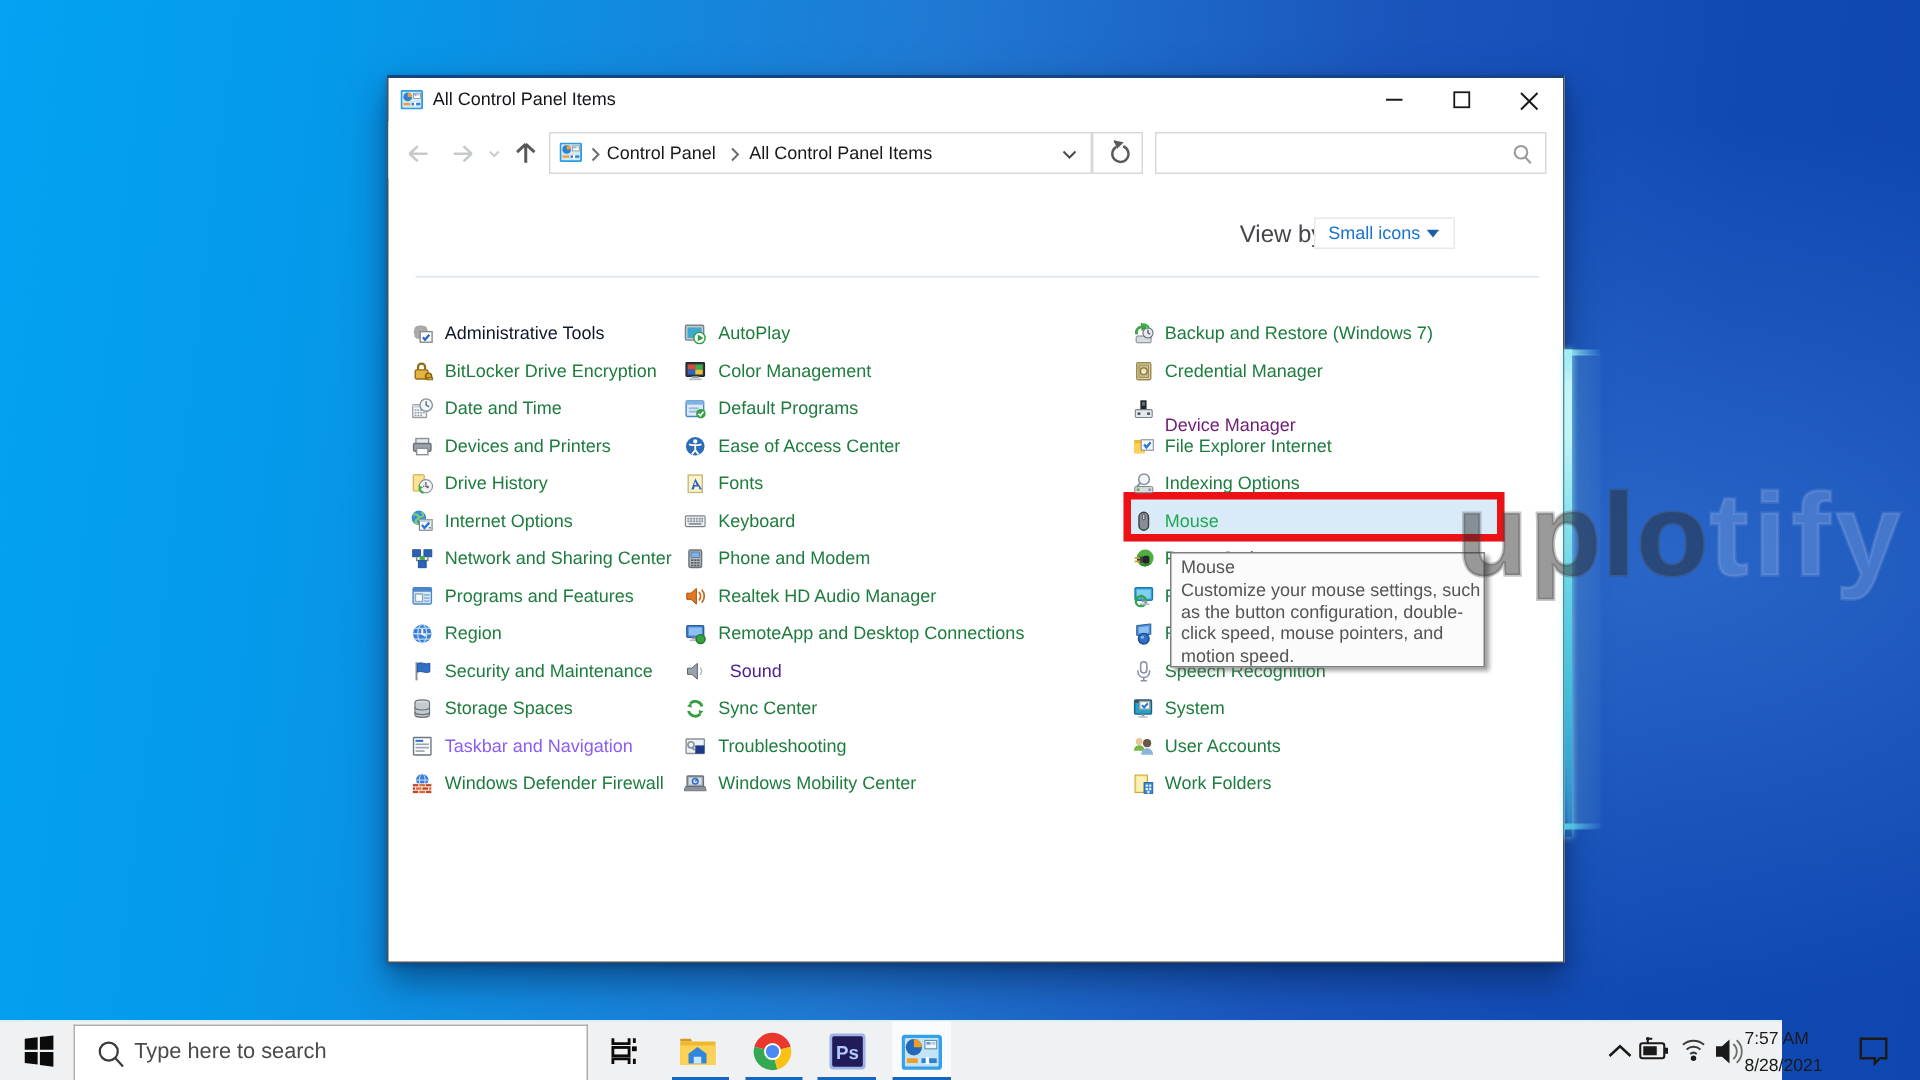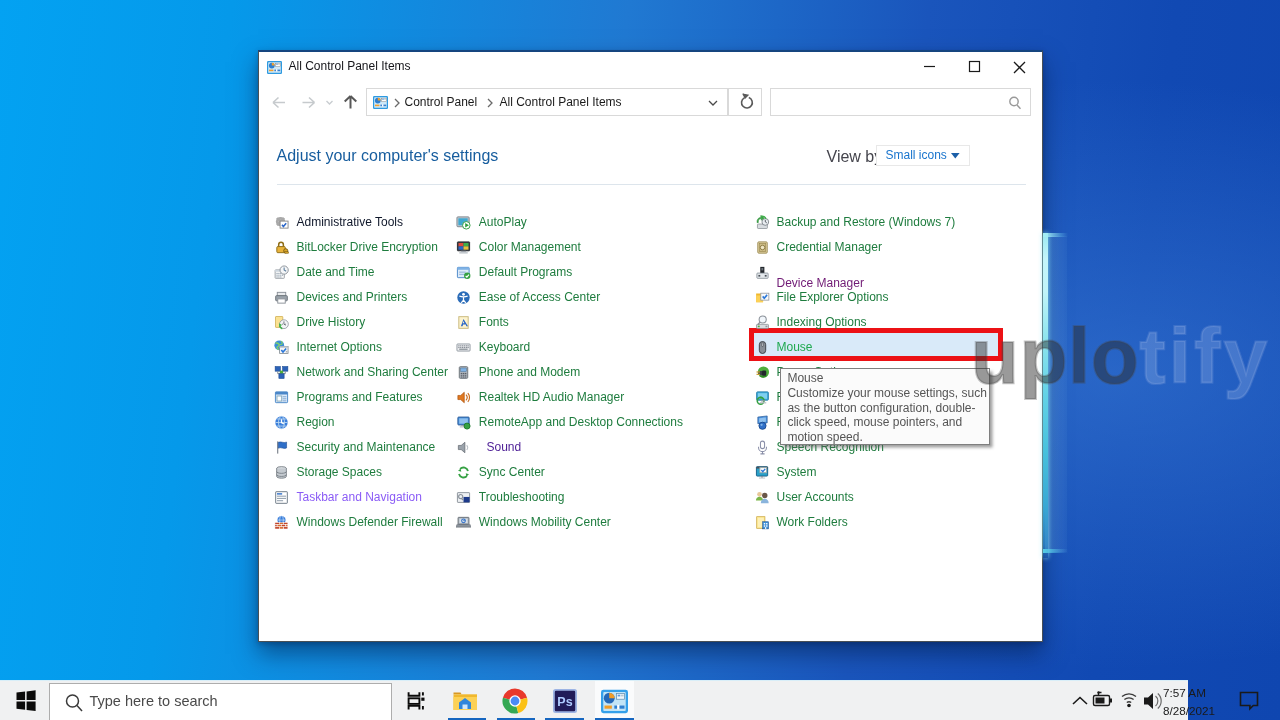--- a/index.html
+++ b/index.html
@@ -97,21 +97,20 @@
     </div>
     <div class="navbox" style="left:469.5px;top:7px;width:33.5px;height:28.5px;background:none"></div>
     <div class="navbox" style="left:511px;top:7px;width:261px;height:28.5px">
       <svg style="position:absolute;right:7px;top:6px" width="16" height="16">
           <circle cx="7" cy="6.5" r="4.2" fill="none" stroke="#9a9a9a" stroke-width="1.4"></circle>
           <path d="M10 10l3.5 3.8" stroke="#9a9a9a" stroke-width="1.4"></path>
         </svg>
     </div>
   </div>
 
-  <div id="heading">Adjust your computer's settings</div>
   <div id="viewby">View by:</div>
   <div id="smallicons">Small icons
     <svg style="position:absolute;right:9px;top:7.5px" width="9" height="6">
         <path d="M0 0h8.6L4.3 5.4z" fill="#1b5fa8"></path>
       </svg>
   </div>
   <div id="sep"></div>
 
   <div id="grid" style="position:absolute;left:0;top:0;width:100%;height:100%;z-index:8">
 <div class="ic" style="left:15.5px;top:163.8px"><svg width="15" height="15" viewBox="0 0 16 16">
@@ -209,21 +208,21 @@
           <circle cx="8" cy="4.6" r="1.5" fill="#fff"></circle>
           <path d="M3.6 6.6c3 .9 5.8.9 8.8 0M8 7.6v3.2M8 10.8l-2.4 3M8 10.8l2.4 3" stroke="#fff" stroke-width="1.3" fill="none"></path>
         </svg></div>
       <div class="lb" style="left:220.3px;top:237.8px;color:#1e7c3e">Ease of Access Center</div>
 <div class="ic" style="left:496.5px;top:238.8px"><svg width="15" height="15" viewBox="0 0 16 16">
           <path d="M1.2 3.6h5l1.2 1.6h1.2V13H1.2z" fill="#f0b82e"></path>
           <path d="M1.2 5.8h7.4V13H1.2z" fill="#fcd156"></path>
           <rect x="6.2" y="3.4" width="8.6" height="7.4" fill="#f8fafc" stroke="#8a9098" stroke-width=".8"></rect>
           <path d="M8.2 6.8l1.7 2 3-3.6" stroke="#2a76d8" stroke-width="1.7" fill="none"></path>
         </svg></div>
-      <div class="lb" style="left:518.0px;top:237.8px;color:#1e7c3e">File Explorer Options</div>
+      <div class="lb" style="left:518.0px;top:237.8px;color:#1e7c3e">File Explorer Internet</div>
 <div class="ic" style="left:15.5px;top:263.8px"><svg width="15" height="15" viewBox="0 0 16 16">
           <rect x="1.6" y="1.6" width="7.8" height="11.6" rx=".5" fill="#fbe292" stroke="#c8a23c" stroke-width=".7"></rect>
           <circle cx="10.6" cy="9.8" r="4.7" fill="#f2f4f6" stroke="#8a9098" stroke-width=".8"></circle>
           <path d="M10.6 6.8v3l1.9 1.1M8.6 9.8h.9M12.6 9.8h-.9" stroke="#5a6068" stroke-width=".9" fill="none"></path>
           <path d="M5.9 11.4a4.9 4.9 0 0 0 3 3.2" stroke="#3fae49" stroke-width="1.6" fill="none"></path>
           <path d="M5.2 8.8l.5 3.4 3-1.6z" fill="#3fae49"></path>
         </svg></div>
       <div class="lb" style="left:38.0px;top:262.8px;color:#1e7c3e">Drive History</div>
 <div class="ic" style="left:197.5px;top:263.8px"><svg width="15" height="15" viewBox="0 0 16 16">
           <rect x="3" y="1.8" width="10" height="12.4" fill="#fdf3cd" stroke="#c8b87a"></rect>

